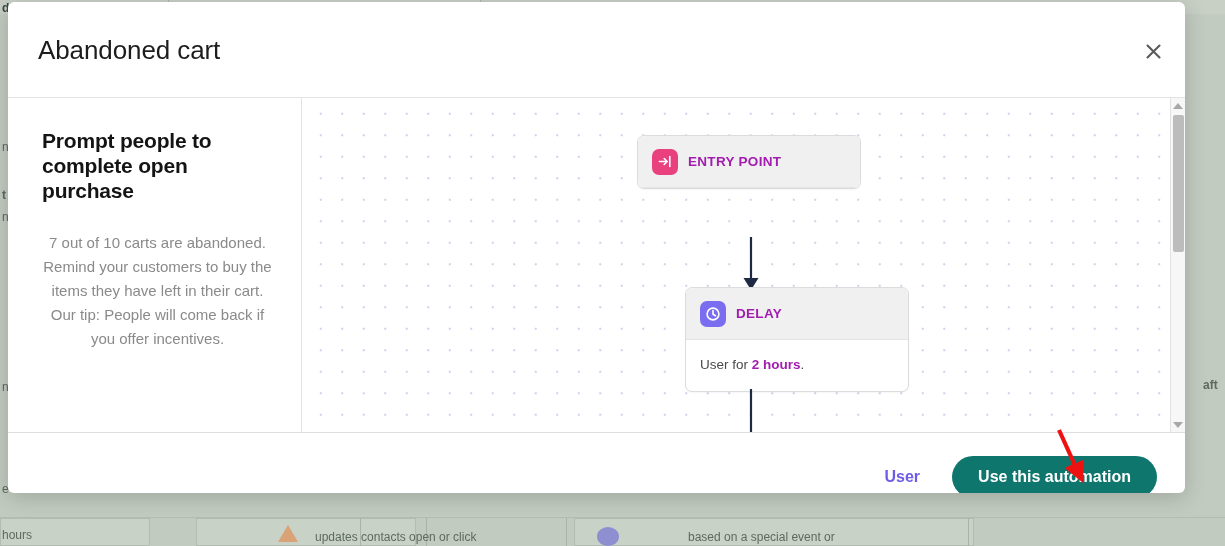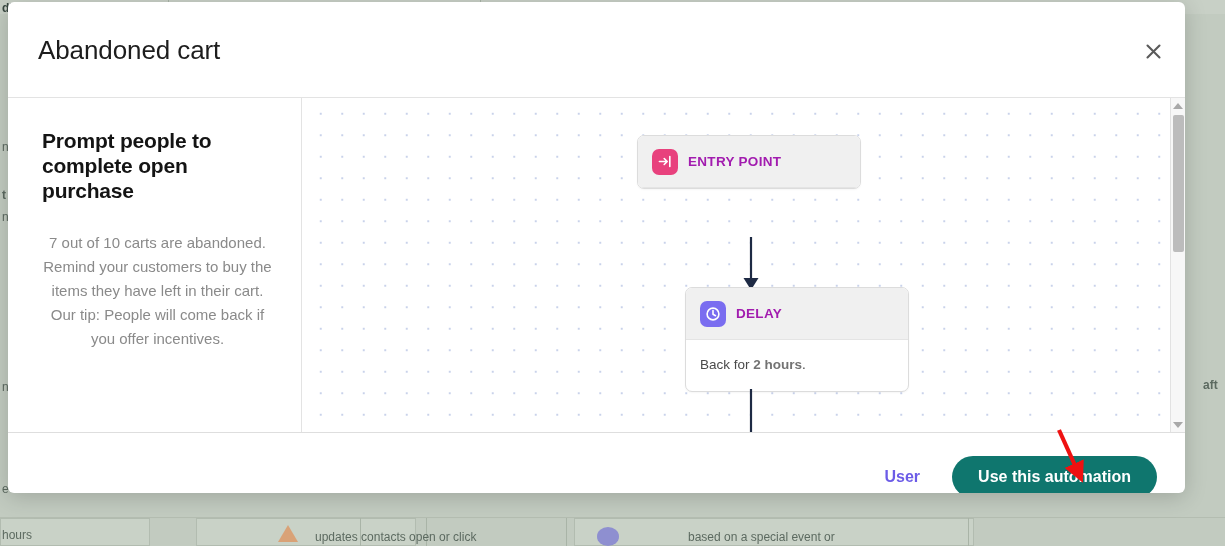--- a/index.html
+++ b/index.html
@@ -159,21 +159,21 @@
     font-weight: bold;
     color: #a21caf;
     letter-spacing: 0.3px;
   }
   .node-body {
     padding: 16px 14px 17px 14px;
     font-size: 13.5px;
     color: #4a4a4a;
     line-height: 18px;
   }
-  .node-body b { color: #737373; font-weight: bold; }
+  .node-body b { color: #a21caf; font-weight: bold; }
 
   .connector { position: absolute; }
 
   
   #canvas-scrollbar {
     position: absolute;
     right: 0; top: 0; bottom: 0;
     width: 15px;
     background: #f7f7f7;
     border-left: 1px solid #e2e2e2;
@@ -315,21 +315,21 @@
         <div class="node-head">
           <div class="node-icon" style="background:#7a6df0;">
             <svg width="16" height="16" viewBox="0 0 16 16" aria-hidden="true">
               <circle cx="8" cy="8" r="5.9" stroke="#ffffff" stroke-width="1.6" fill="none"></circle>
               <path d="M8 4.6 V8.2 L10.5 9.7" stroke="#ffffff" stroke-width="1.6" fill="none" stroke-linecap="round" stroke-linejoin="round"></path>
             </svg>
           </div>
           <span class="node-title">DELAY</span>
         </div>
         <div class="node-body">
-          <span>Back for </span><b>2 hours</b><span>.</span>
+          <span>User for </span><b>2 hours</b><span>.</span>
         </div>
       </div>
 
       <svg class="connector" style="left:436px; top:291px;" width="26" height="46">
         <path d="M13 0 V46" stroke="#1e2a44" stroke-width="2.2"></path>
       </svg>
 
       <div id="canvas-scrollbar">
         <div class="sb-arrow up">
             <i></i>

